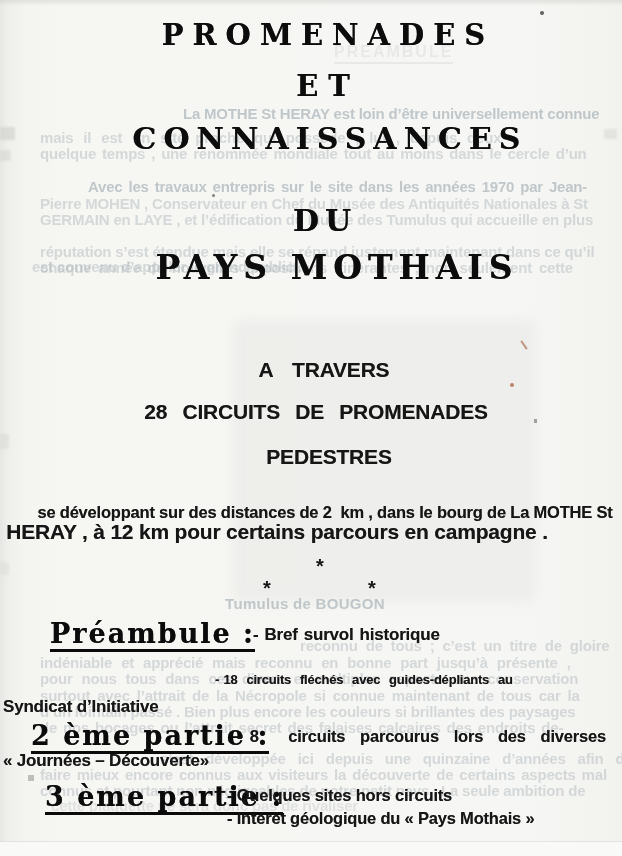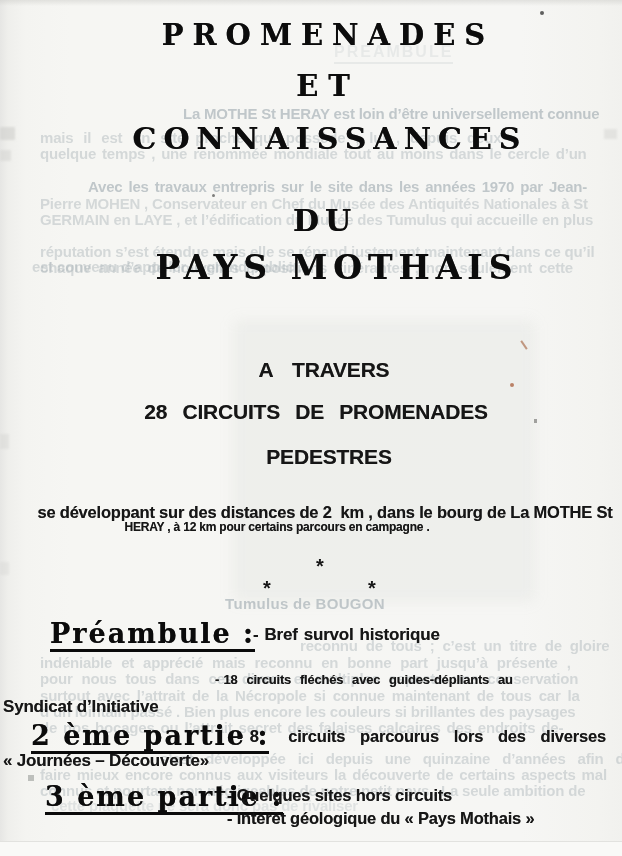--- a/index.html
+++ b/index.html
@@ -79,21 +79,21 @@
   <div class="t title ctr" style="left:328px;top:72px;font-size:29px;letter-spacing:10px;">ET</div>
   <div class="t title ctr" style="left:330px;top:124px;font-size:30px;letter-spacing:7px;">CONNAISSANCES</div>
   <div class="t title ctr" style="left:325px;top:206px;font-size:30px;letter-spacing:6px;">DU</div>
   <div class="t title ctr" style="left:337px;top:251px;font-size:33px;letter-spacing:6px;">PAYS MOTHAIS</div>
 
   <div class="t sans-b ctr" style="left:324px;top:359px;font-size:21px;word-spacing:4px;">A  TRAVERS</div>
   <div class="t sans-b ctr" style="left:316px;top:401px;font-size:21px;word-spacing:2px;">28  CIRCUITS  DE  PROMENADES</div>
   <div class="t sans-b ctr" style="left:329px;top:446px;font-size:21px;">PEDESTRES</div>
 
   <div class="t sans-b ctr" style="left:325px;top:504px;font-size:16.5px;">se développant sur des distances de 2  km , dans le bourg de La MOTHE St</div>
-  <div class="t sans-b ctr" style="left:277px;top:521px;font-size:12px;">HERAY , à 12 km pour certains parcours en campagne .</div>
+  <div class="t sans-b ctr" style="left:277px;top:521px;font-size:21px;">HERAY , à 12 km pour certains parcours en campagne .</div>
 
   <div class="t star" style="left:316px;top:556px;">*</div>
   <div class="t star" style="left:263px;top:578px;">*</div>
   <div class="t star" style="left:368px;top:578px;">*</div>
 
   <div class="t sans-b" style="left:253px;top:626px;font-size:17px;word-spacing:1.5px;">- Bref survol historique</div>
   <div class="t heading" style="left:50px;top:620px;">Préambule :</div>
 
   <div class="t sans-b" style="left:215px;top:673px;font-size:13px;word-spacing:1px;">- 18  circuits  fléchés  avec  guides-dépliants  au</div>
   <div class="t sans-b" style="left:3px;top:698px;font-size:17px;">Syndicat d’Initiative</div>

